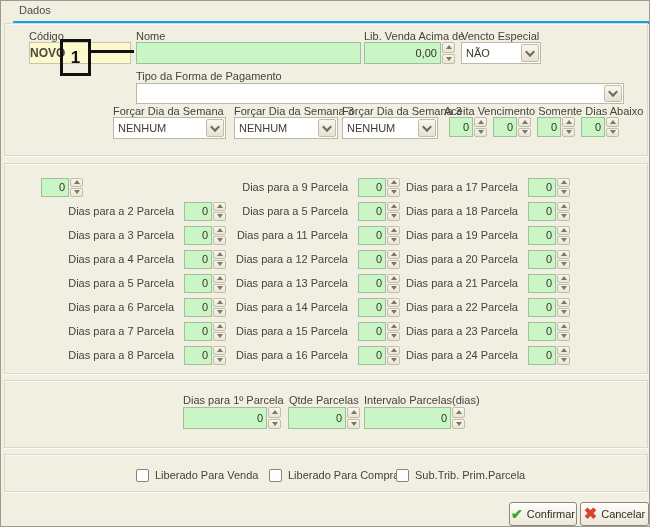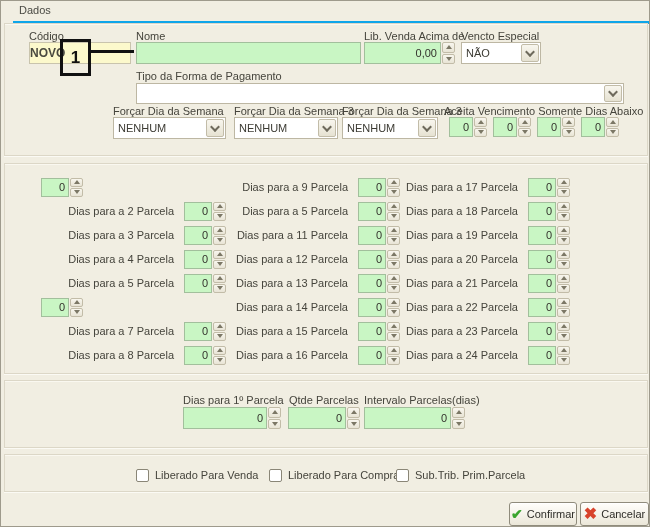--- a/index.html
+++ b/index.html
@@ -206,20 +206,21 @@
       <div class="glbl">Dias para a 5 Parcela</div>
       <div class="spin gspin">
           <div class="spin-val">0</div>
     <div class="spin-btns">
       <div class="spin-up"></div>
       <div class="spin-down"></div>
     </div>
         </div>
     </div>
       <div class="gcell">
+      <div class="glbl">Dias para a 6 Parcela</div>
       <div class="spin gspin">
           <div class="spin-val">0</div>
     <div class="spin-btns">
       <div class="spin-up"></div>
       <div class="spin-down"></div>
     </div>
         </div>
     </div>
       <div class="gcell">
       <div class="glbl">Dias para a 7 Parcela</div>

